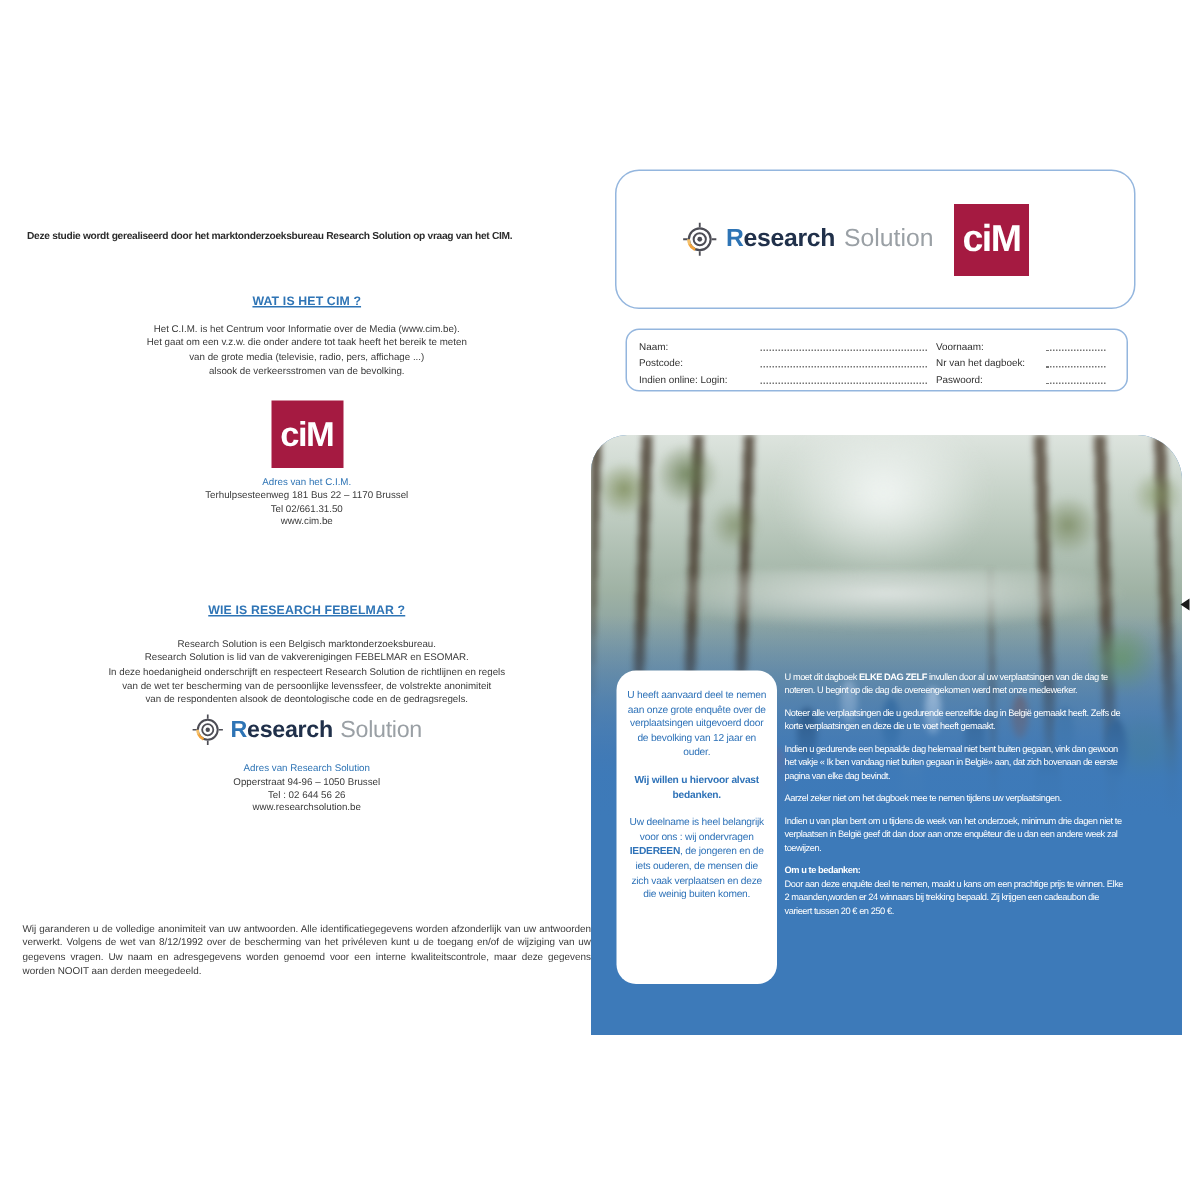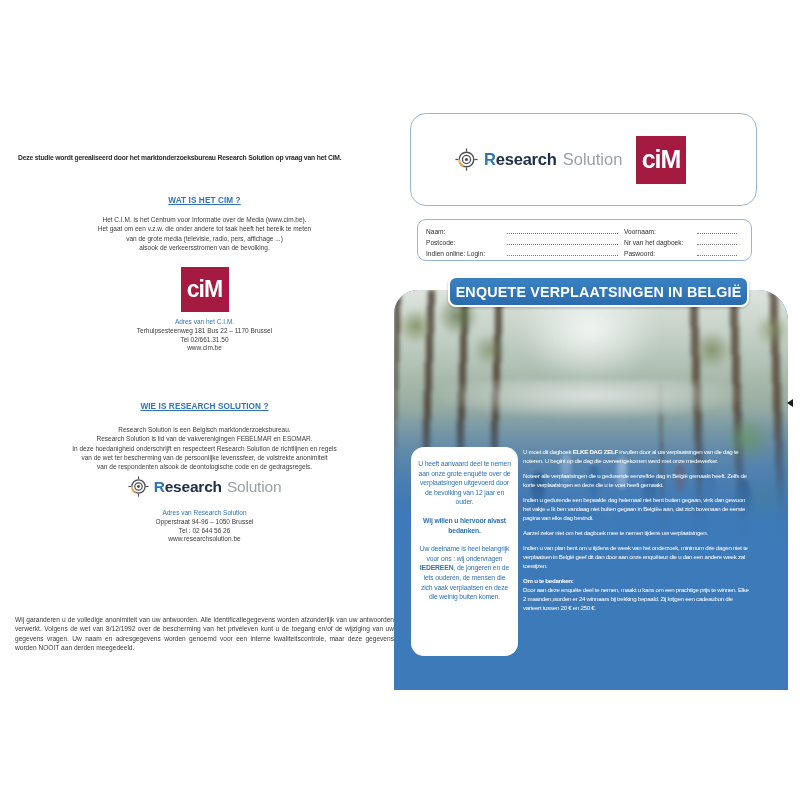--- a/index.html
+++ b/index.html
@@ -113,21 +113,21 @@
       <span>ciM</span>
     </div>
 
     <div class="addr-block addr-cim">
       <div class="addr-label">Adres van het C.I.M.</div>
       <div>Terhulpsesteenweg 181 Bus 22 – 1170 Brussel</div>
       <div>Tel  02/661.31.50</div>
       <div>www.cim.be</div>
     </div>
 
-    <h3 class="sec-heading h-rs">WIE IS RESEARCH SOLUTION ?</h3>
+    <h3 class="sec-heading h-rs">WIE IS RESEARCH FEBELMAR ?</h3>
     <div class="body-block b-rs">
       <p>Research Solution is een Belgisch marktonderzoeksbureau.</p>
       <p>Research Solution is lid van de vakverenigingen FEBELMAR en ESOMAR.</p>
       <p>In deze hoedanigheid onderschrijft en respecteert Research Solution de richtlijnen en regels</p>
       <p>van de wet ter bescherming van de persoonlijke levenssfeer, de volstrekte anonimiteit</p>
       <p>van de respondenten alsook de deontologische code en de gedragsregels.</p>
     </div>
 
     <div class="rs-logo-row">
       <svg class="rs-icon" width="21" height="21" viewBox="0 0 26 26">
@@ -229,17 +229,16 @@
         <p><span>U moet dit dagboek </span><b>ELKE DAG ZELF</b><span> invullen door al uw verplaatsingen van die dag te noteren. U begint op die dag die overeengekomen werd met onze medewerker.</span></p>
         <p>Noteer alle verplaatsingen die u gedurende eenzelfde dag in België gemaakt heeft. Zelfs de korte verplaatsingen en deze die u te voet heeft gemaakt.</p>
         <p>Indien u gedurende een bepaalde dag helemaal niet bent buiten gegaan, vink dan gewoon het vakje « Ik ben vandaag niet buiten gegaan in België» aan, dat zich bovenaan de eerste pagina van elke dag bevindt.</p>
         <p>Aarzel zeker niet om het dagboek mee te nemen tijdens uw verplaatsingen.</p>
         <p>Indien u van plan bent om u tijdens de week van het onderzoek, minimum drie dagen niet te verplaatsen in België geef dit dan door aan onze enquêteur die u dan een andere week zal toewijzen.</p>
         <p class="p6t">Om u te bedanken:</p>
         <p>Door aan deze enquête deel te nemen, maakt u kans om een prachtige prijs te winnen. Elke 2 maanden,worden er 24 winnaars bij trekking bepaald. Zij krijgen een cadeaubon die varieert tussen 20 € en 250 €.</p>
       </div>
     </div>
 
-    <div class="banner">ENQUETE VERPLAATSINGEN IN BELGIË</div>
     <div class="arrow-marker"></div>
   </section>
 
 </div>
 
 </body></html>

